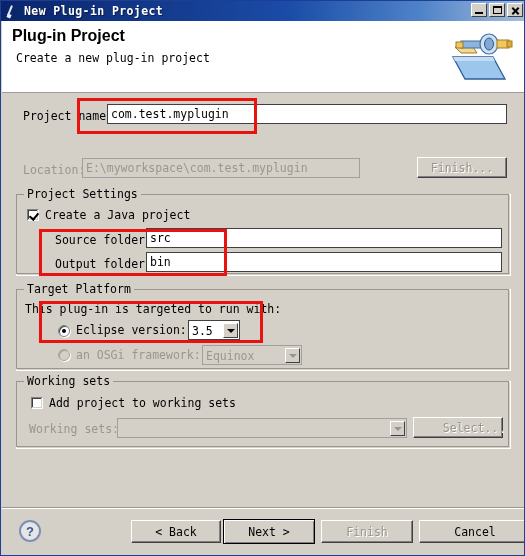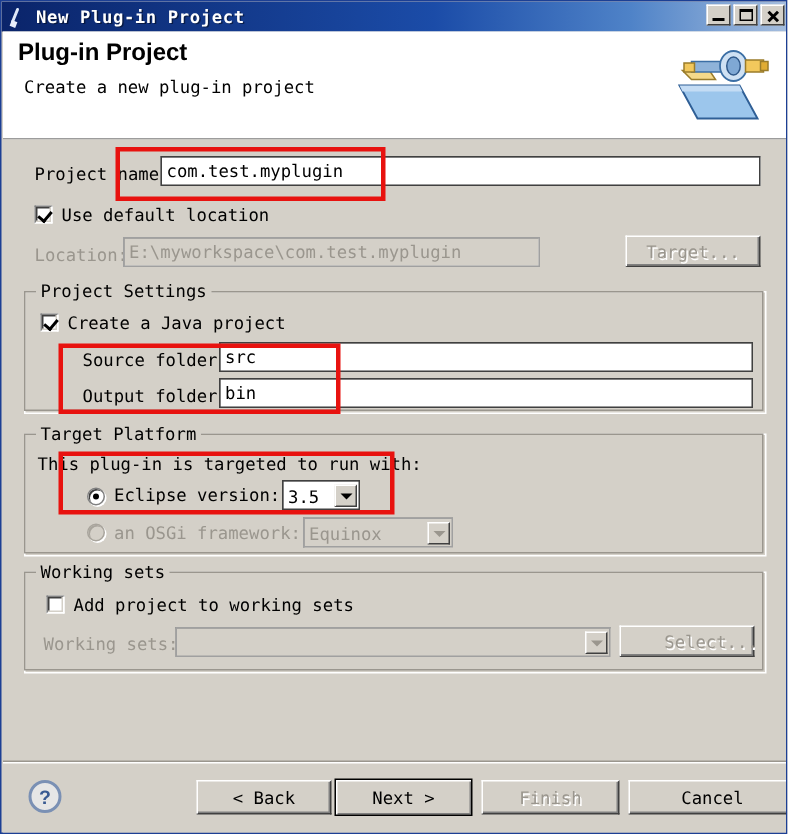--- a/index.html
+++ b/index.html
@@ -377,28 +377,24 @@
         <polygon points="6,32 46,32 48,36 8,36" fill="#c4dcf4" stroke="none"></polygon>
       </svg>
     </div>
   </div>
 
   <div id="body-area">
 
     <div class="lbl" style="position:absolute; left:21px; top:16px;">Project name:</div>
     <div class="txtfield" style="position:absolute; left:105px; top:11px; width:400px; height:20px;">com.test.myplugin</div>
 
-    <div style="position:absolute; left:21px; top:43px; display:flex; align-items:center; gap:6px;">
-      <span class="chk checked"></span>
-      <span class="lbl">Use default location</span>
-    </div>
 
     <div class="lbl disabled" style="position:absolute; left:21px; top:70px;">Location:</div>
     <div class="txtfield disabled" style="position:absolute; left:80px; top:65px; width:278px; height:20px;">E:\myworkspace\com.test.myplugin</div>
-    <div class="btn disabled" style="position:absolute; left:415px; top:64px; width:90px; height:21px;">Target...</div>
+    <div class="btn disabled" style="position:absolute; left:415px; top:64px; width:90px; height:21px;">Finish...</div>
 
     <div class="group" style="left:14px; top:101px; width:495px; height:82px;">
       <div class="gbox"></div>
       <div class="glabel">Project Settings</div>
 
       <div style="position:absolute; left:10px; top:13px; display:flex; align-items:center; gap:6px;">
         <span class="chk checked"></span>
         <span class="lbl">Create a Java project</span>
       </div>
 

